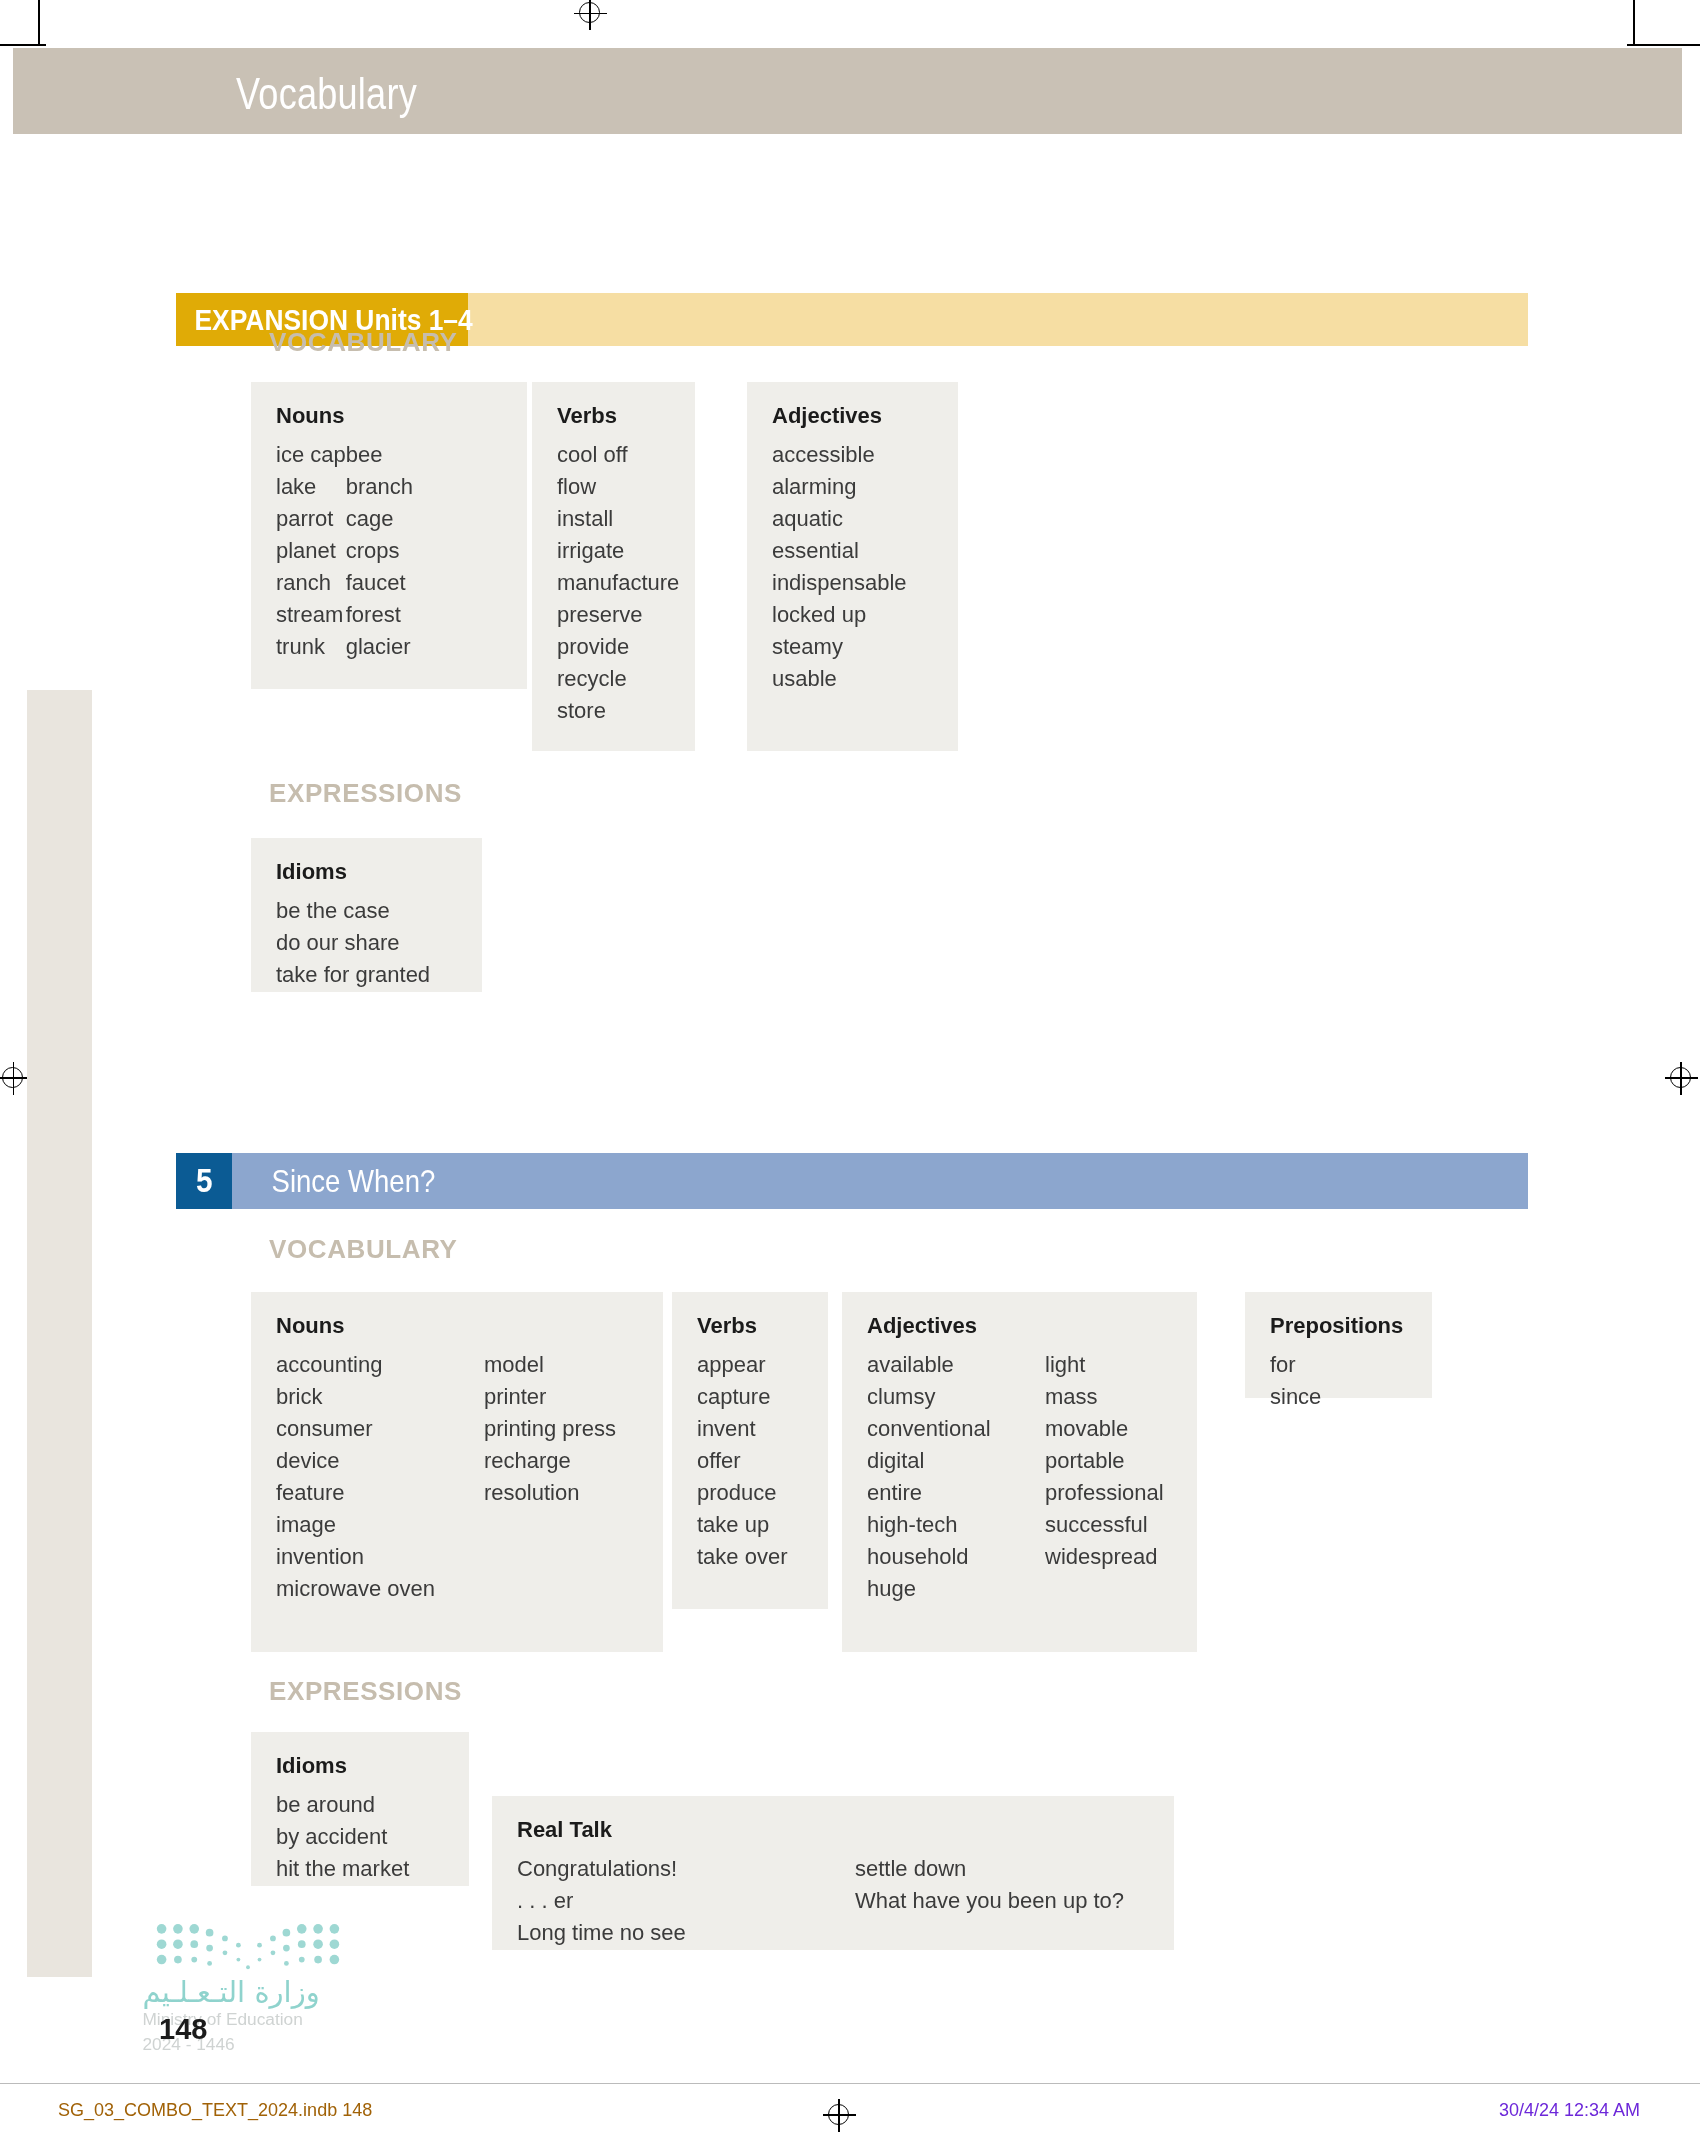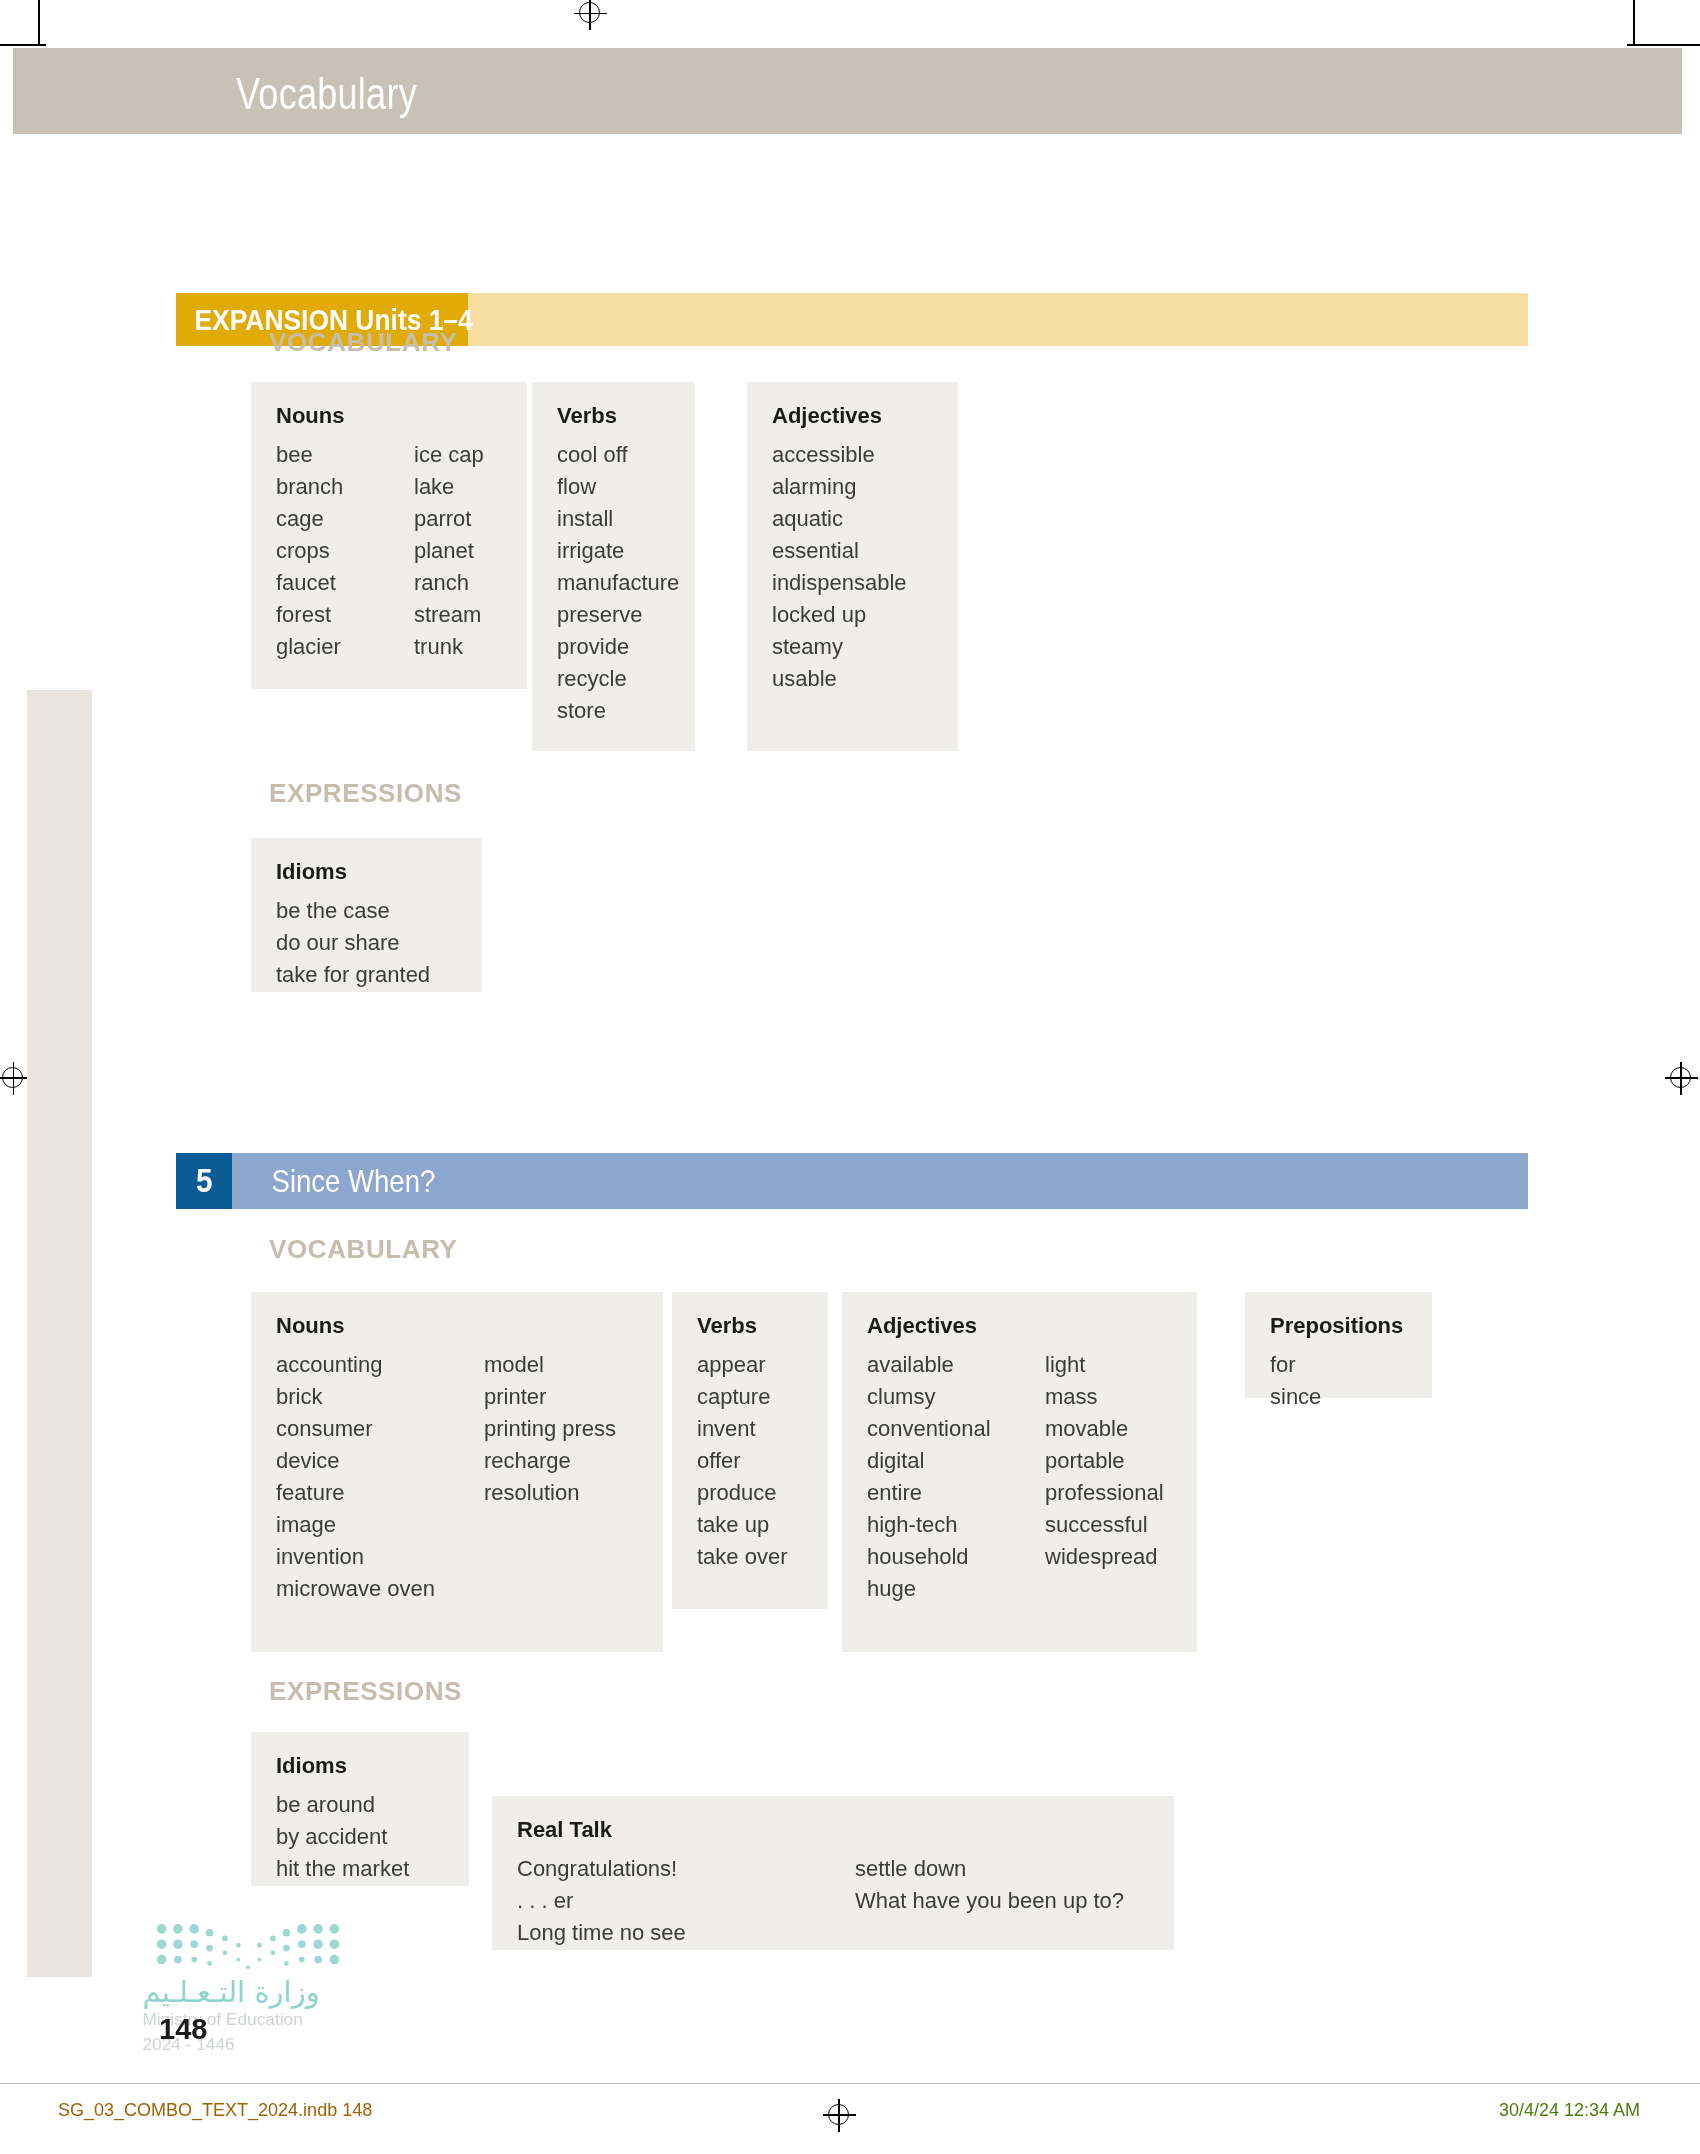--- a/index.html
+++ b/index.html
@@ -95,21 +95,21 @@
   }
   .logo-yr {
     position:absolute; left:-9.6px; top:113px; color:#cfd3d2; font-size:17.3px;
   }
   .pagenum {
     position:absolute; left:159px; top:2013px;
     font-size:29px; font-weight:700; color:#1b1b1b;
   }
   .footrule { position:absolute; left:0; top:2083px; width:1700px; height:1px; background:#bbb; }
   .footline-l { position:absolute; left:58px; top:2100px; font-size:18px; color:#a16207; }
-  .footline-r { position:absolute; right:60px; top:2100px; font-size:18px; color:#4d7c0f;margin-left:9px; }
+  .footline-r { position:absolute; right:60px; top:2100px; font-size:18px; color:#6d28d9;margin-left:9px; }
 </style>
 </head>
 <body>
 
 <div class="crop" style="left:38px;  top:0;     width:1.9px;  height:44px;"></div>
 <div class="crop" style="left:1633px;top:0;     width:1.9px;  height:44px;"></div>
 <div class="crop" style="left:0;     top:44px;  width:46px; height:1.9px;"></div>
 <div class="crop" style="left:1627px;top:44px;  width:73px; height:1.9px;"></div>
 
 <div class="reg" style="left:574px; top:-2.9px;">
@@ -136,37 +136,37 @@
     <span class="tag">EXPANSION Units  1–4</span>
   </div>
   <div class="bar"></div>
 </div>
 
 <div class="subhead" style="left:269px; top:327px;">VOCABULARY</div>
 
 <div class="wbox" style="left:251px; top:382px; width:276px; height:307px;">
   <h4>Nouns</h4>
   <div class="wcols">
+    <ul class="wcol">
+      <li>ice cap</li>
+      <li>lake</li>
+      <li>parrot</li>
+      <li>planet</li>
+      <li>ranch</li>
+      <li>stream</li>
+      <li>trunk</li>
+    </ul>
     <ul class="wcol" style="width:138px;">
       <li>bee</li>
       <li>branch</li>
       <li>cage</li>
       <li>crops</li>
       <li>faucet</li>
       <li>forest</li>
       <li>glacier</li>
-    </ul>
-    <ul class="wcol">
-      <li>ice cap</li>
-      <li>lake</li>
-      <li>parrot</li>
-      <li>planet</li>
-      <li>ranch</li>
-      <li>stream</li>
-      <li>trunk</li>
     </ul>
   </div>
 </div>
 
 <div class="wbox" style="left:532px; top:382px; width:163px; height:369px;">
   <h4>Verbs</h4>
   <ul class="wcol">
     <li>cool off</li>
     <li>flow</li>
     <li>install</li>

